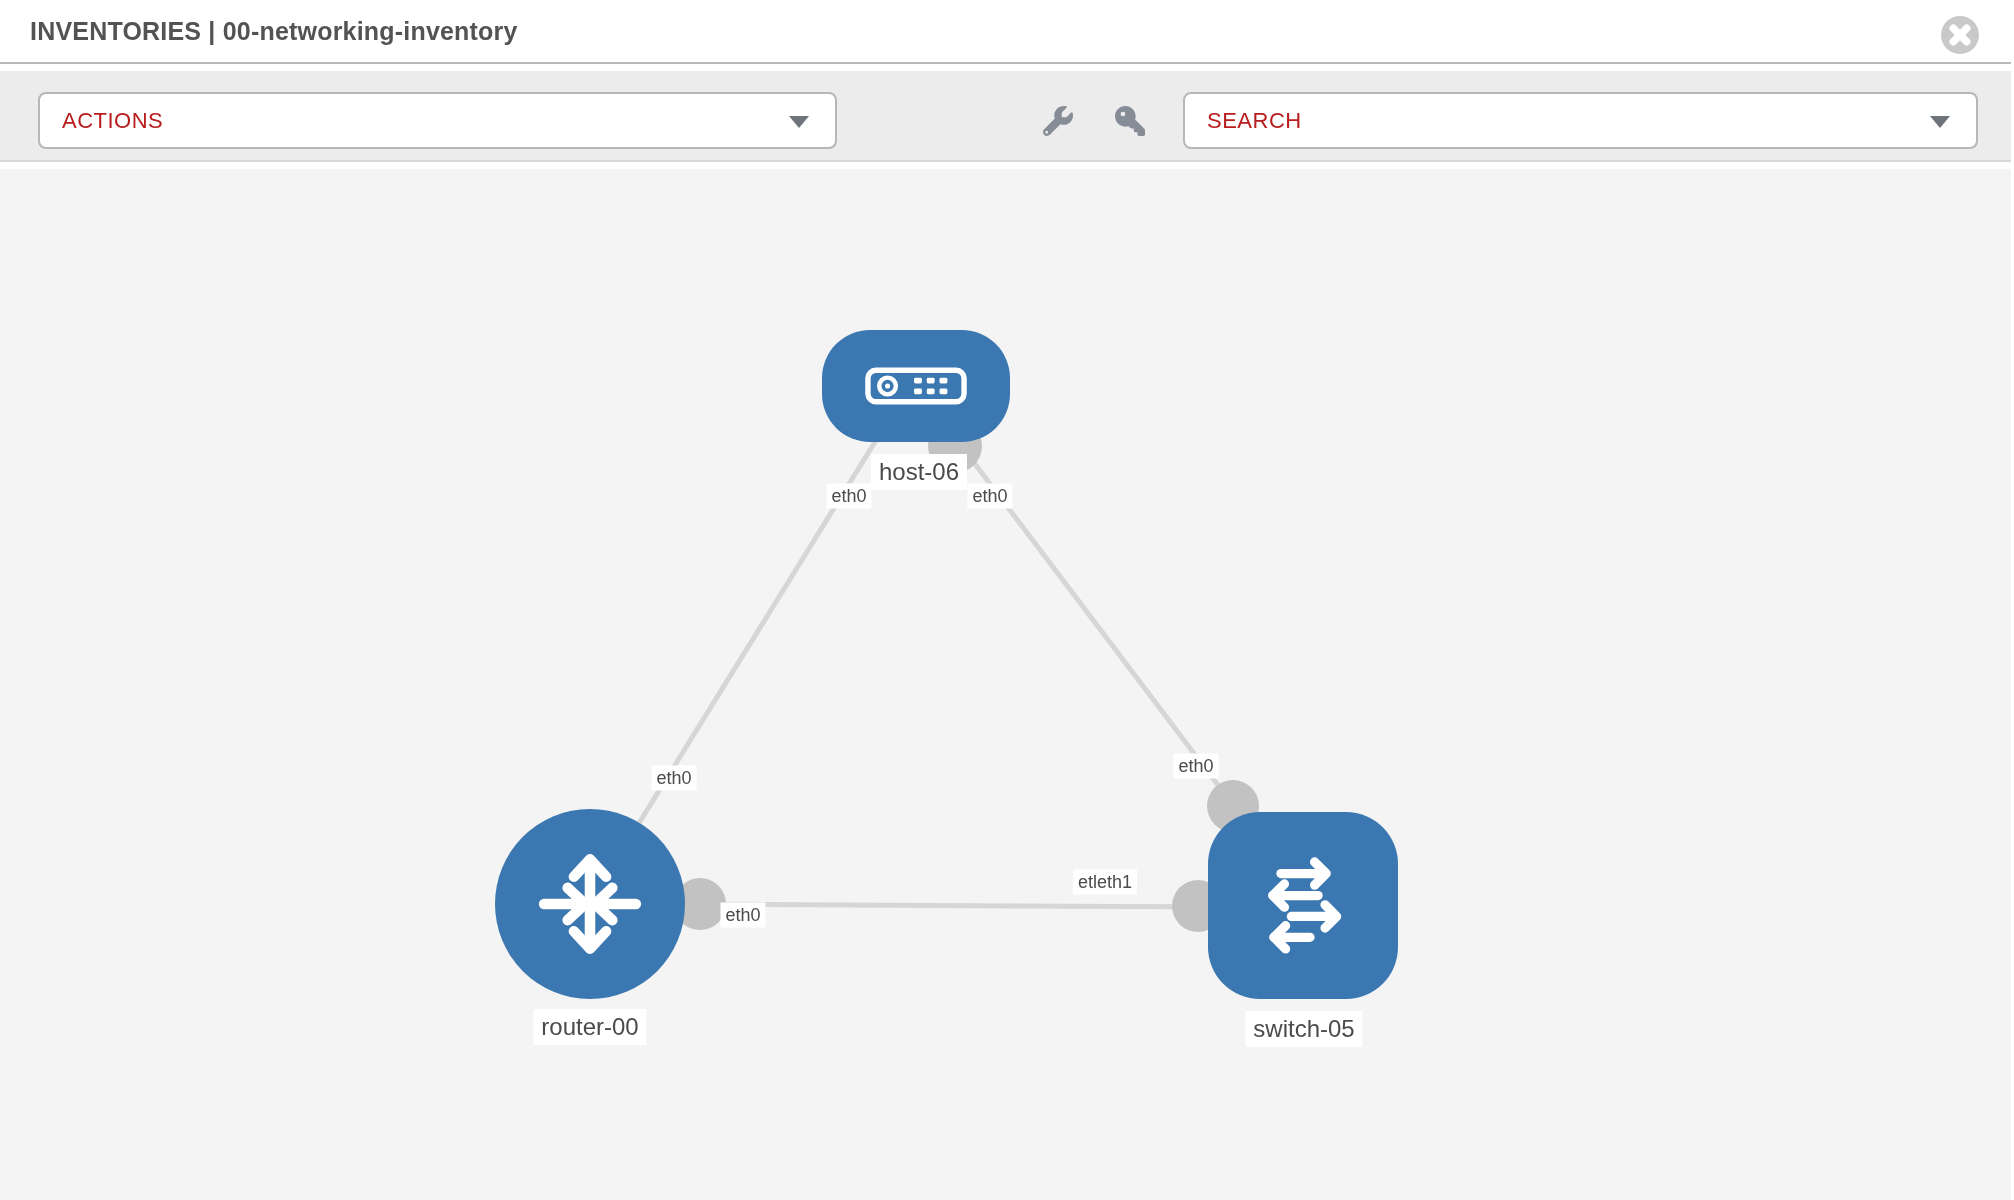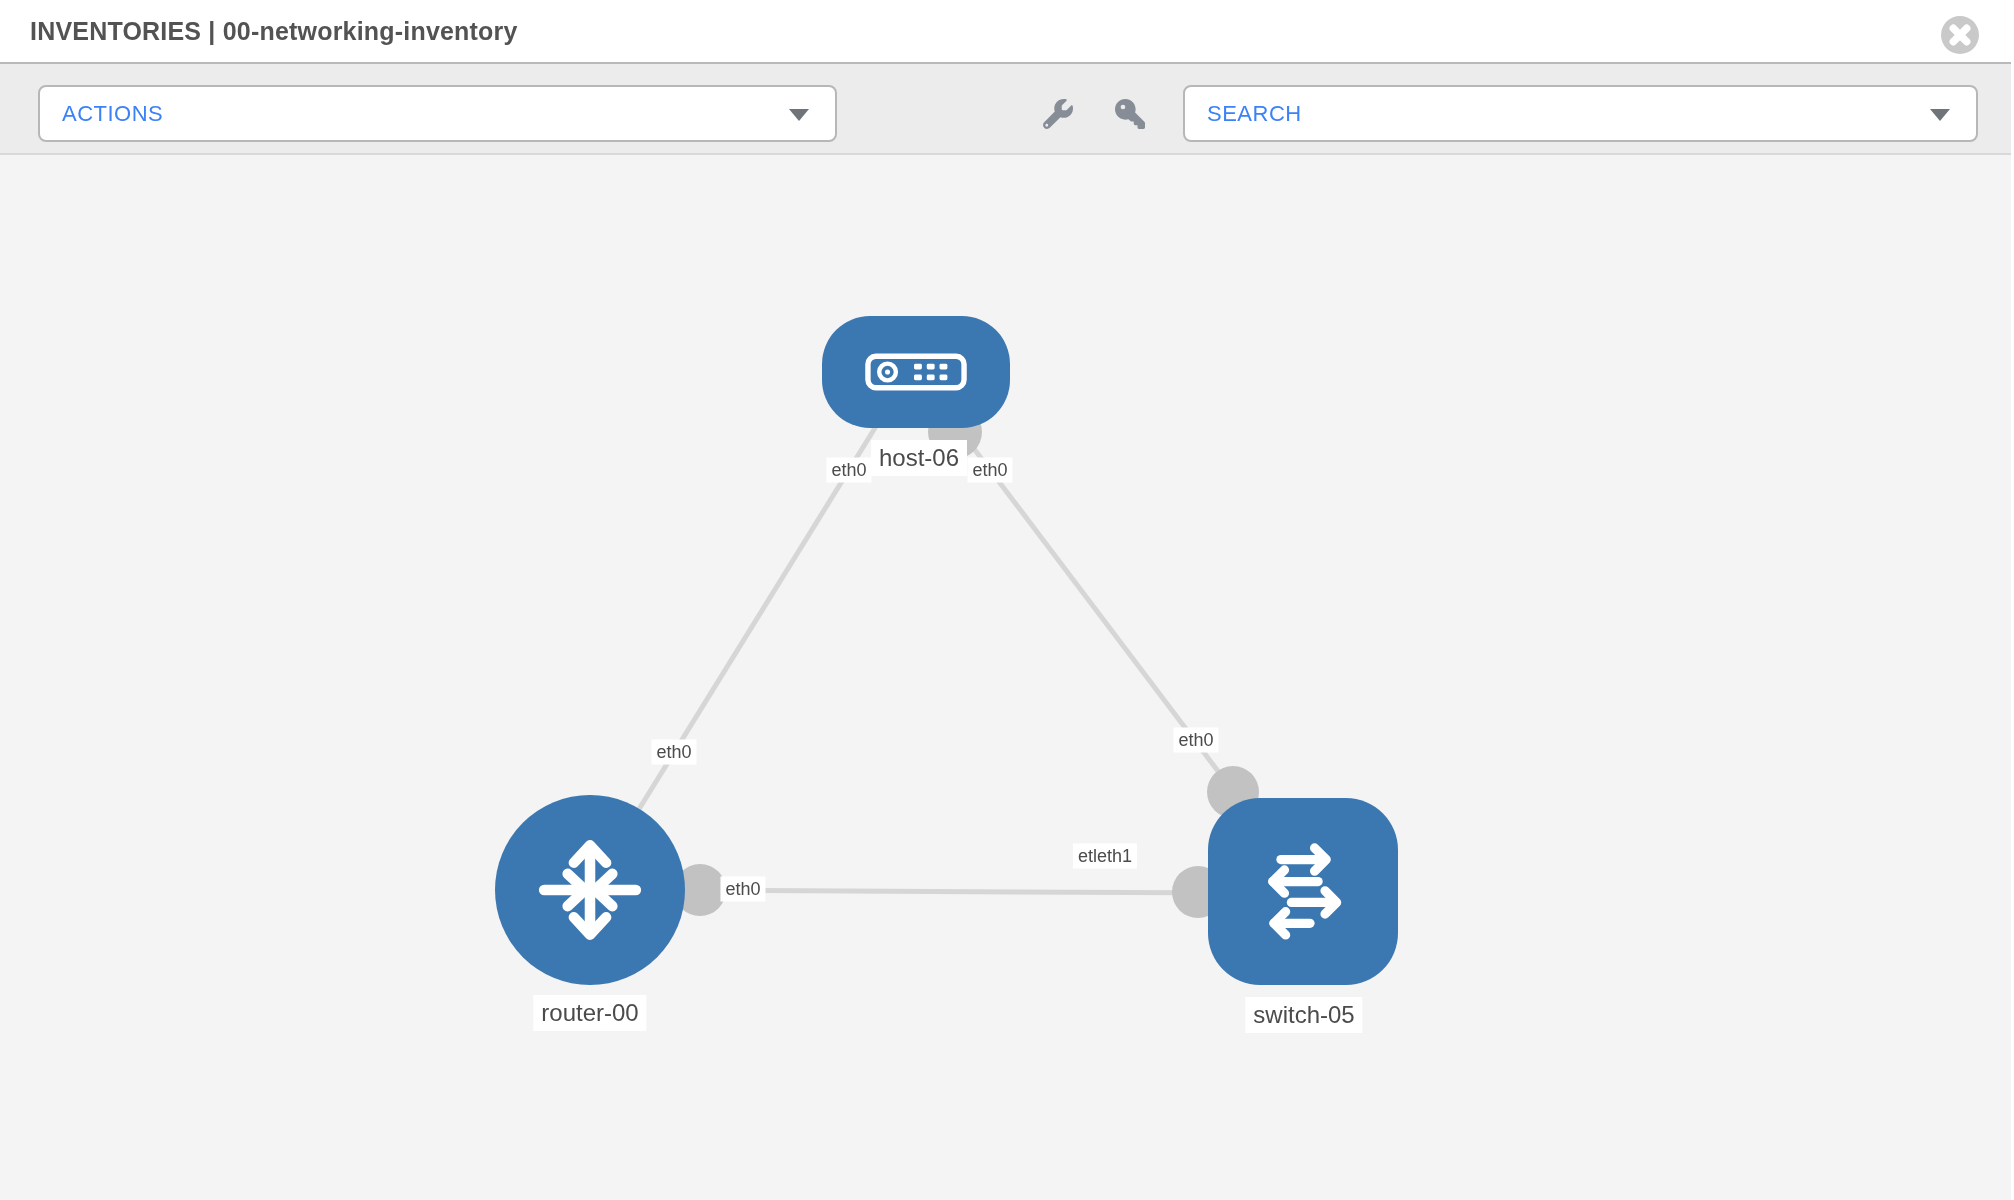--- a/index.html
+++ b/index.html
@@ -1,21 +1,21 @@
 <!DOCTYPE html>
 <html><head>
 <meta charset="utf-8">
 <style>
   * { margin:0; padding:0; box-sizing:border-box; }
   html,body { width:2014px; height:1200px; }
   body {
     font-family:"Liberation Sans","DejaVu Sans",sans-serif;
     background:#fff; overflow:hidden;
   }
-  .app { position:relative; width:2011px; height:1200px; display:flex; flex-direction:column; }
+  .app { position:relative; width:2011px; height:1200px; display:flex; flex-direction:column;gap:7px; }
 
   
   .header {
     position:relative; height:64px; background:#fff;
     border-bottom:2px solid #b9b9b9; flex:0 0 auto;
   }
   .page-title {
     position:absolute; left:30px; top:0; line-height:62px;
     font-size:25px; font-weight:bold; color:#535353; letter-spacing:.2px;
   }
@@ -29,21 +29,21 @@
   .toolbar {
     position:relative; height:91px; background:#ececec;
     border-bottom:2px solid #d8d8d8; flex:0 0 auto;
   }
   .select-box {
     position:absolute; top:21px; height:57px; background:#fff;
     border:2px solid #b7b7b7; border-radius:8px;
     display:flex; align-items:center; cursor:pointer;
   }
   .select-box .label {
-    padding-left:22px; font-size:22px; color:#3b82f6; letter-spacing:.5px;
+    padding-left:22px; font-size:22px; color:#b91c1c; letter-spacing:.5px;
   }
   .select-box .caret {
     position:absolute; right:26px; top:50%; margin-top:-5px;
     width:0; height:0;
     border-left:10px solid transparent; border-right:10px solid transparent;
     border-top:12px solid #6e7479;
   }
   .actions-box { left:38px; width:799px; }
   .search-box  { left:1183px; width:795px; }
   .tool-btn {
@@ -66,21 +66,21 @@
   }
   .node-host   { left:822px;  top:161px; width:188px; height:112px; border-radius:48px; }
   .node-router { left:495px;  top:640px; width:190px; height:190px; border-radius:50%;  }
   .node-switch { left:1208px; top:643px; width:190px; height:187px; border-radius:52px; }
 
   .canvas-label {
     position:absolute; transform:translate(-50%,-50%);
     background:#fff; color:#4b4b4b; white-space:nowrap; z-index:5;
   }
   .node-name { font-size:24px; padding:4px 8px; }
-  .if-name   { font-size:18px; padding:2px 5px; }
+  .if-name   { font-size:18px; padding:2px 5px;margin-top:12px; }
 
   
   .zoom-panel {
     position:absolute; right:0; bottom:0; width:394px; height:117px;
     background:#fff; border-top:2px solid #ababab; border-left:2px solid #ababab;
     z-index:10;
   }
   .zoom-level {
     position:absolute; top:10px; left:0; width:100%; text-align:center;
     font-size:20px; color:#1c1c1c;

